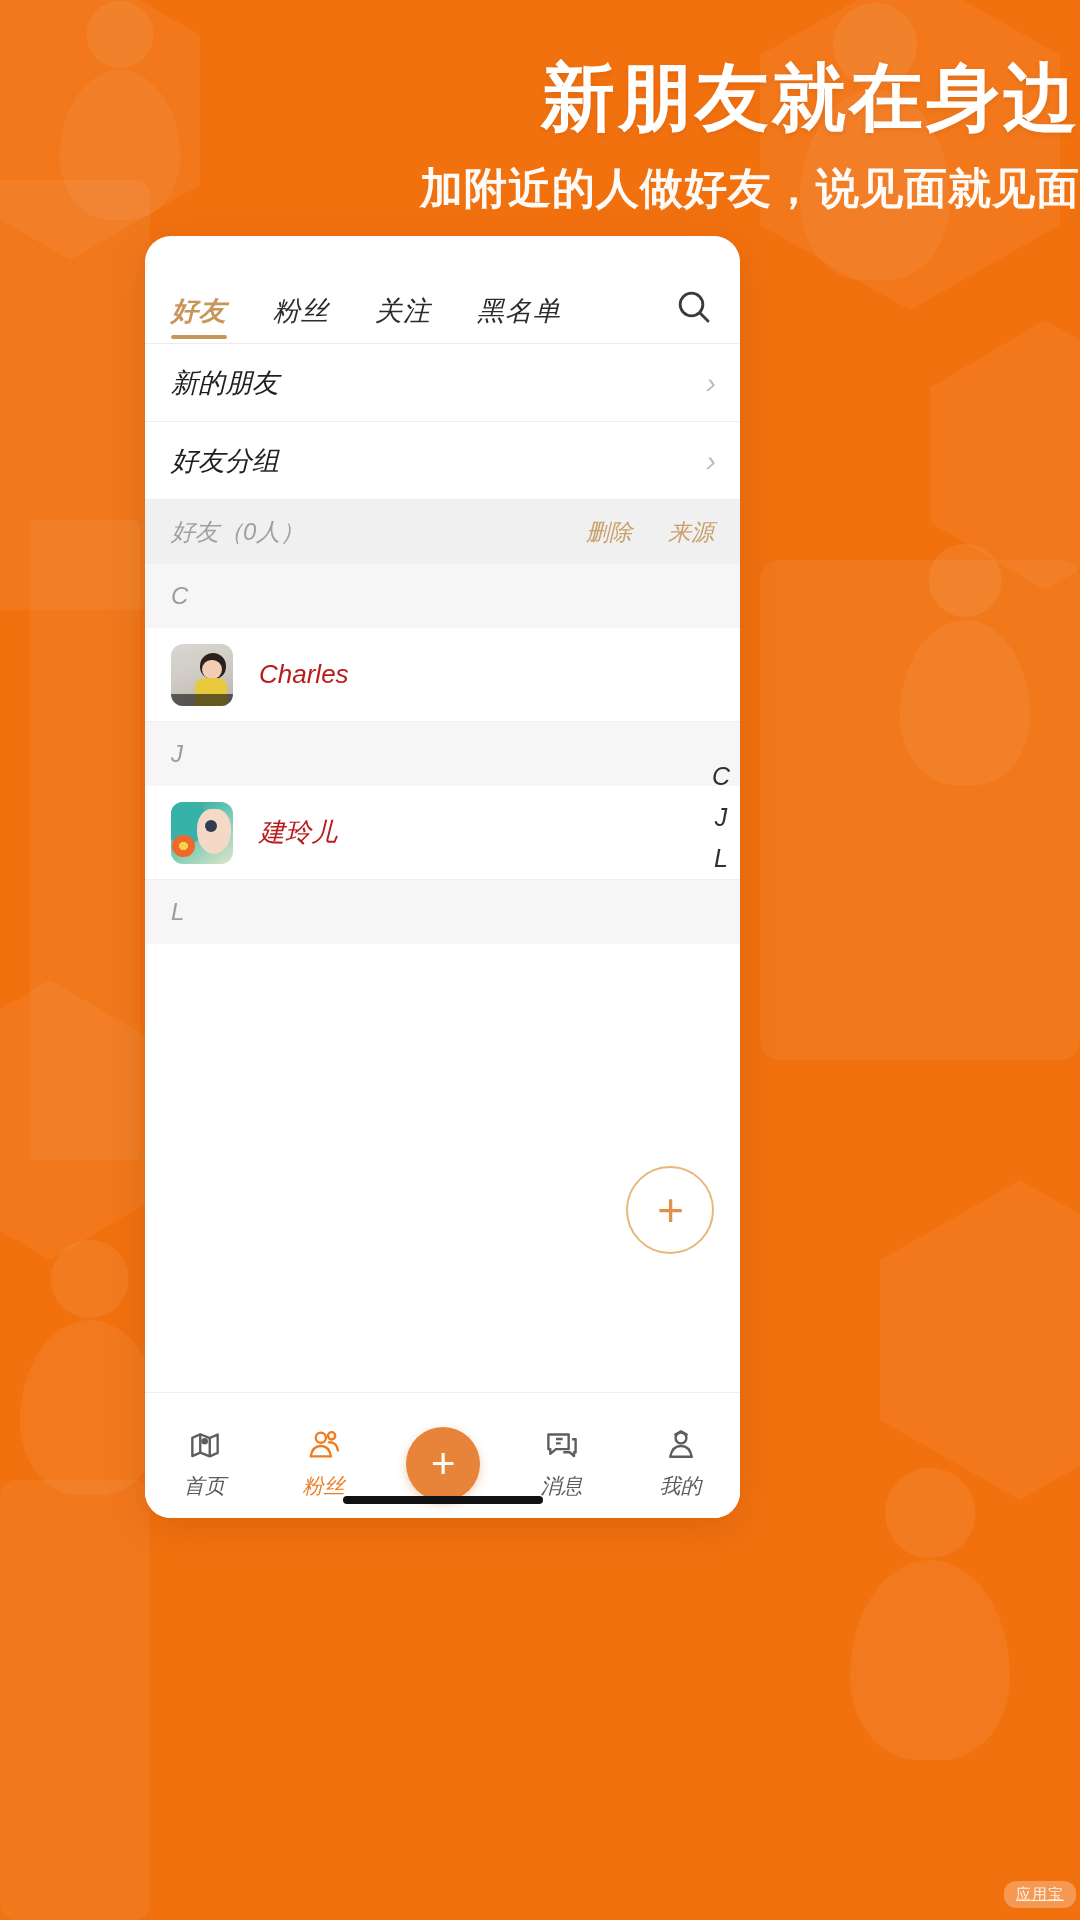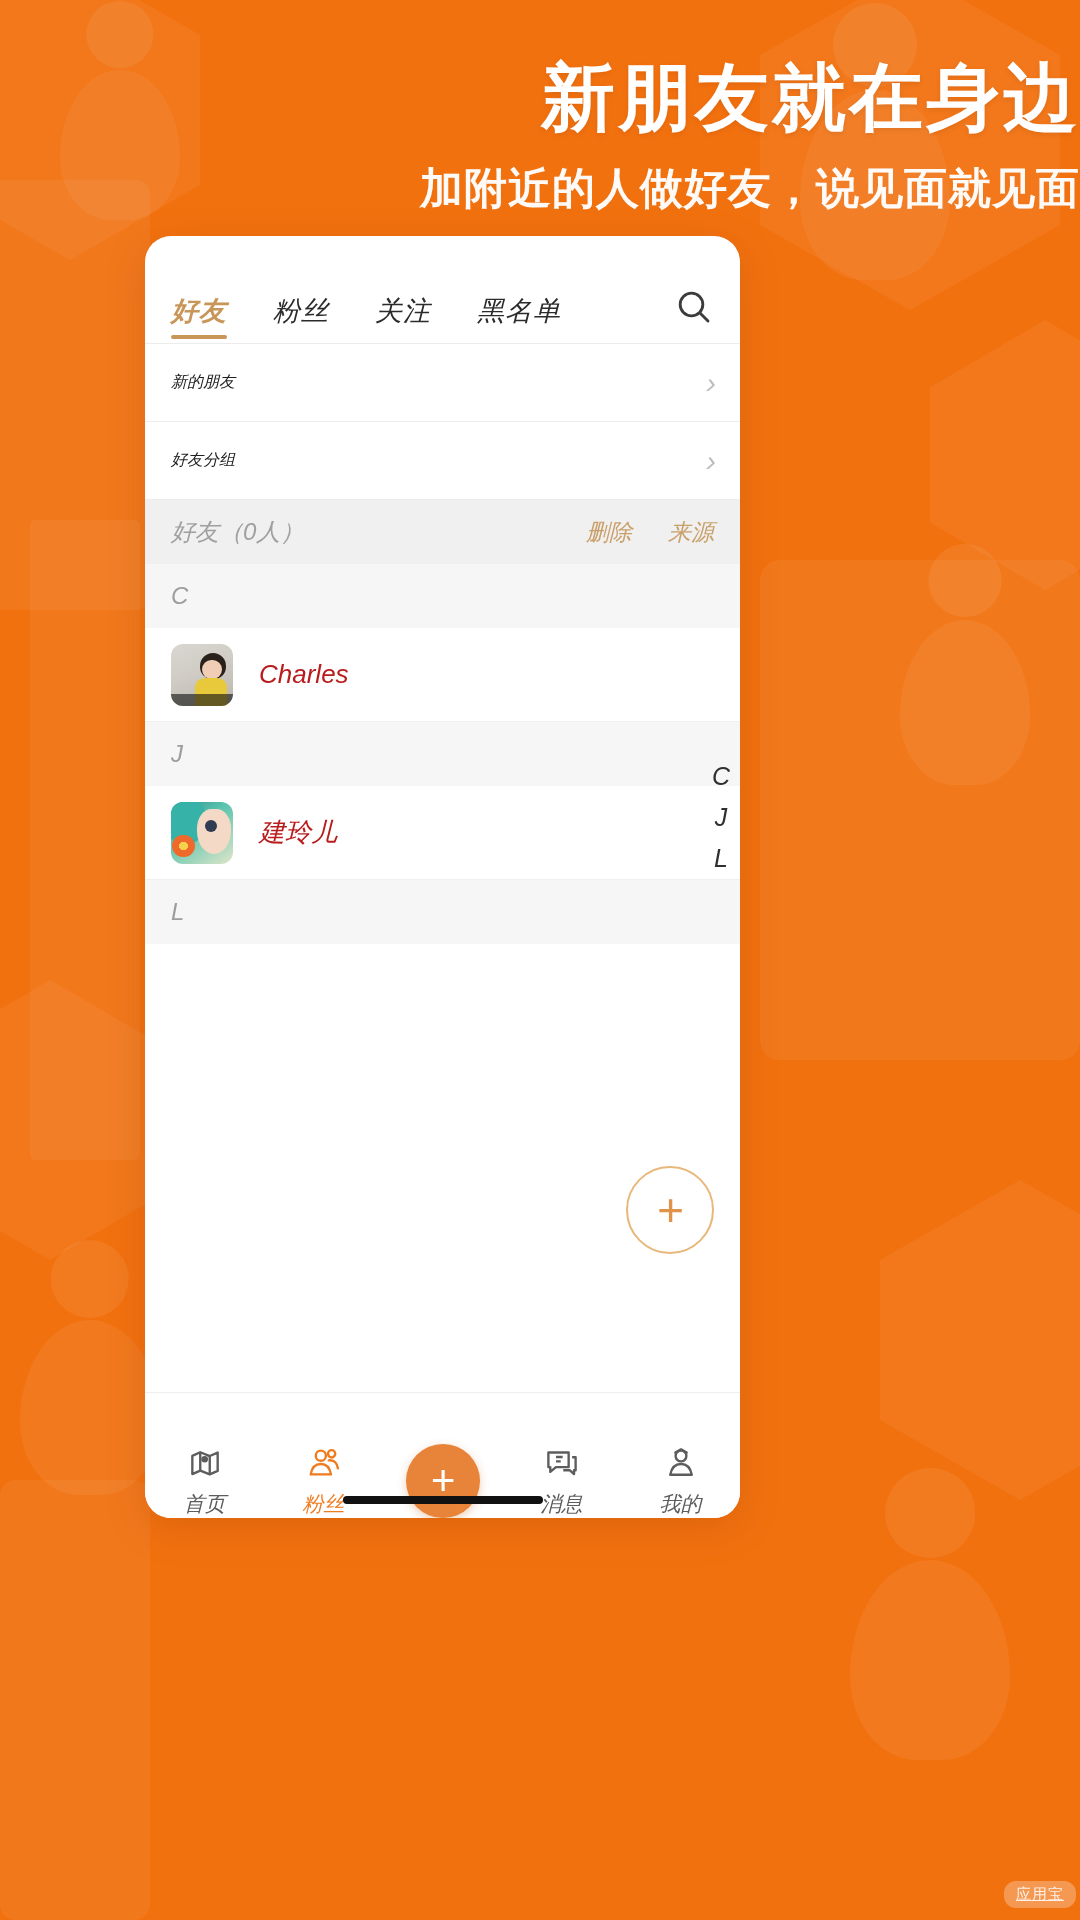--- a/index.html
+++ b/index.html
@@ -147,21 +147,21 @@
   .nav-row {
     height: 78px;
     display: flex;
     align-items: center;
     padding: 0 24px 0 26px;
     border-bottom: 1px solid #ededed;
     cursor: pointer;
     background: #fff;
   }
   .nav-row .label {
-    font-size: 16px;
+    font-size: 27px;
     color: #1f1f1f;
   }
   .chevron {
     margin-left: auto;
     color: #bdbdbd;
     font-size: 30px;
     line-height: 1;
     font-weight: 300;
   }
 
@@ -325,21 +325,21 @@
     cursor: pointer;
   }
 
   
   #bottom-nav {
     flex: 0 0 126px;
     height: 126px;
     background: #ffffff;
     border-top: 1px solid #eeeeee;
     display: flex;
-    align-items: flex-end;
+    align-items: center;
     padding-top: 14px;
     position: relative;
   }
   .nav-item {
     flex: 1;
     display: flex;
     flex-direction: column;
     align-items: center;
     gap: 8px;
     cursor: pointer;

